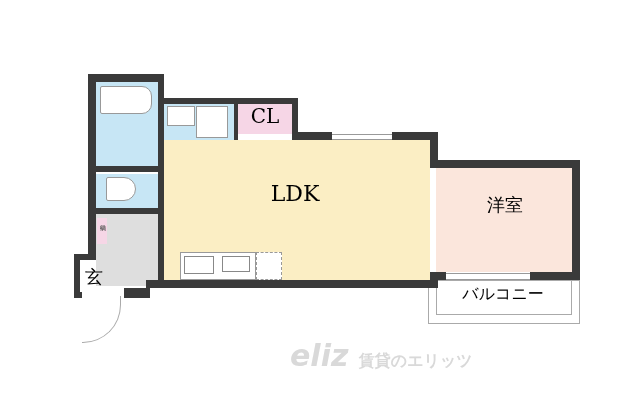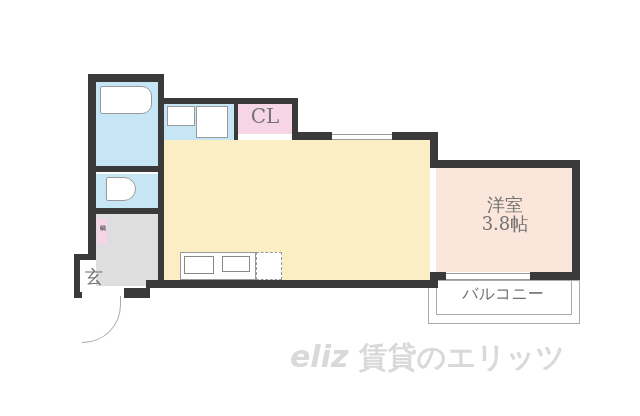--- a/index.html
+++ b/index.html
@@ -1,19 +1,19 @@
 <!DOCTYPE html>
 <html><head>
 <meta charset="utf-8">
 <style>
   html, body { margin:0; padding:0; background:#ffffff; }
   body { width:640px; height:416px; position:relative; overflow:hidden; font-family:"DejaVu Serif", serif; }
   .abs { position:absolute; }
   .wall { position:absolute; background:#3a3a3a; }
-  .room-label { position:absolute; text-align:center; color:#737373; font-family:"DejaVu Serif", serif; line-height:1.05; }
+  .room-label { position:absolute; text-align:center; color:#000000; font-family:"DejaVu Serif", serif; line-height:1.05; }
   .watermark { position:absolute; color:#d9d9d9; font-family:"DejaVu Sans", sans-serif; font-weight:bold; }
 </style>
 </head>
 <body>
 
 <div class="abs" style="left:96px;top:82px;width:62px;height:84px;background:#c7e6f5;"></div>
 <div class="abs" style="left:100px;top:86px;width:50px;height:26px;background:#fff;border:1px solid #999;border-radius:2px 10px 10px 2px;"></div>
 
 <div class="abs" style="left:164px;top:104px;width:70px;height:62px;background:#c7e6f5;"></div>
 <div class="abs" style="left:167px;top:106px;width:26px;height:18px;background:#fff;border:1px solid #999;"></div>
@@ -31,26 +31,26 @@
 
 <div class="abs" style="left:238px;top:104px;width:54px;height:30px;background:#f6d6e6;"></div>
 <div class="room-label" style="left:238px;top:106px;width:54px;font-size:20px;">CL</div>
 
 <div class="abs" style="left:180px;top:252px;width:74px;height:26px;background:#fff;border:1px solid #999;"></div>
 <div class="abs" style="left:184px;top:256px;width:28px;height:16px;border:1px solid #888;"></div>
 <div class="abs" style="left:222px;top:256px;width:26px;height:14px;border:1px solid #888;"></div>
 <div class="abs" style="left:256px;top:252px;width:24px;height:26px;border:1px dashed #999;background:#fff;"></div>
 
 <div class="room-label" style="left:250px;top:182px;width:90px;font-size:22px;">
+  <div>LDK</div>
 </div>
 
 <div class="abs" style="left:436px;top:168px;width:136px;height:104px;background:#fbe6dc;"></div>
 <div class="room-label" style="left:460px;top:196px;width:90px;font-size:18px;">
   <div>洋室</div>
-  <div>3.8帖</div>
 </div>
 
 <div class="abs" style="left:428px;top:280px;width:150px;height:42px;border:1px solid #aaa;background:#fff;"></div>
 <div class="abs" style="left:436px;top:280px;width:134px;height:34px;border:1px solid #aaa;border-top:none;"></div>
 <div class="room-label" style="left:436px;top:286px;width:134px;font-size:16px;font-family:'DejaVu Sans',sans-serif;">バルコニー</div>
 
 <div class="room-label" style="left:82px;top:268px;width:24px;font-size:18px;">玄</div>
 <div class="abs" style="left:82px;top:296px;width:38px;height:46px;border-right:1px solid #aaa;border-bottom:1px solid #aaa;border-bottom-right-radius:38px;"></div>
 
 <div class="wall" style="left:88px;top:74px;width:76px;height:8px;"></div>
@@ -73,14 +73,14 @@
 <div class="wall" style="left:74px;top:254px;width:22px;height:6px;"></div>
 <div class="wall" style="left:74px;top:254px;width:6px;height:44px;"></div>
 <div class="wall" style="left:74px;top:292px;width:8px;height:6px;"></div>
 <div class="wall" style="left:124px;top:288px;width:26px;height:10px;"></div>
 
 <div class="abs" style="left:332px;top:134px;width:60px;height:4px;background:#fff;border-top:1px solid #999;border-bottom:1px solid #999;"></div>
 <div class="abs" style="left:446px;top:273px;width:84px;height:5px;background:#fff;border-top:1px solid #999;border-bottom:1px solid #999;"></div>
 
 <div class="watermark" style="left:290px;top:338px;font-size:30px;font-style:italic;">
   <span>eliz</span>
-  <span style="font-size:29px;font-style:normal;">賃貸のエリッツ</span>
+  <span style="font-size:16px;font-style:normal;">賃貸のエリッツ</span>
 </div>
 
 </body></html>

